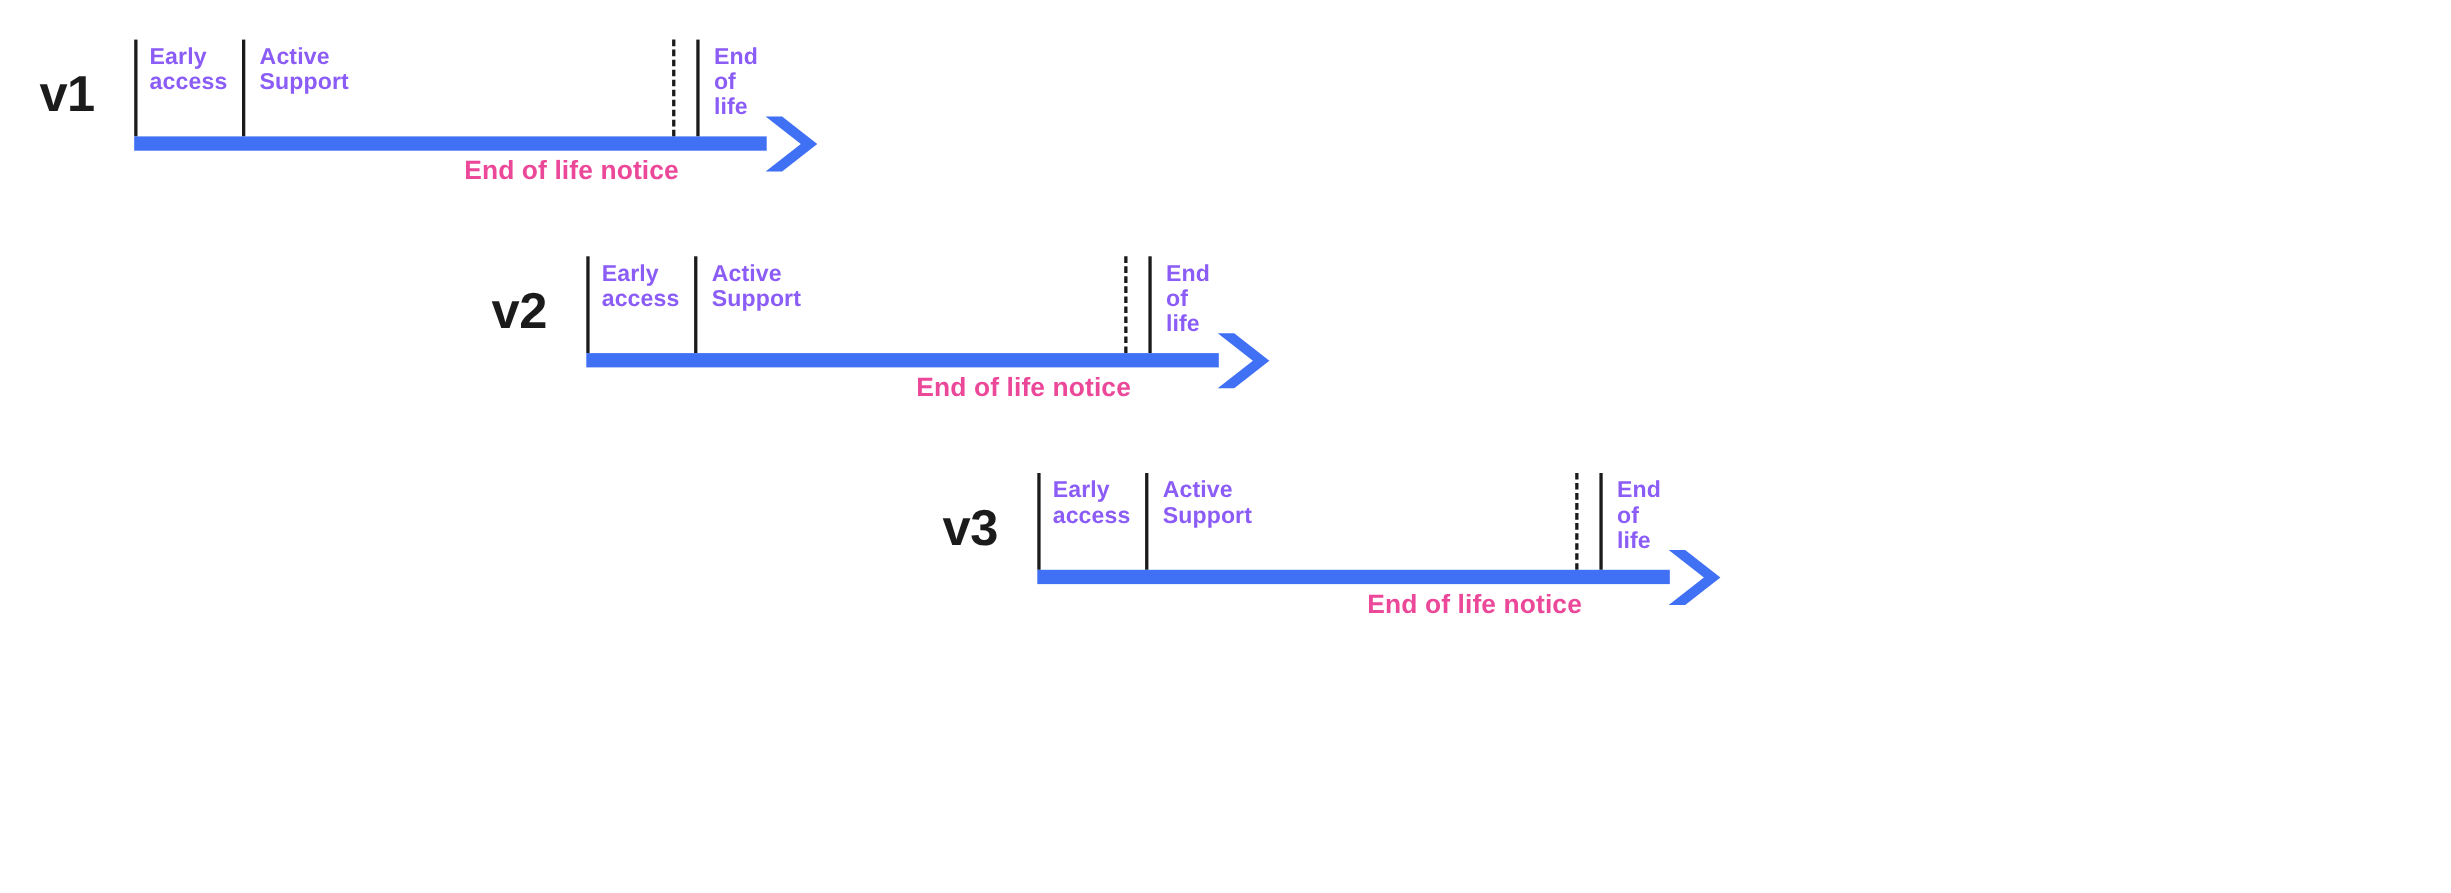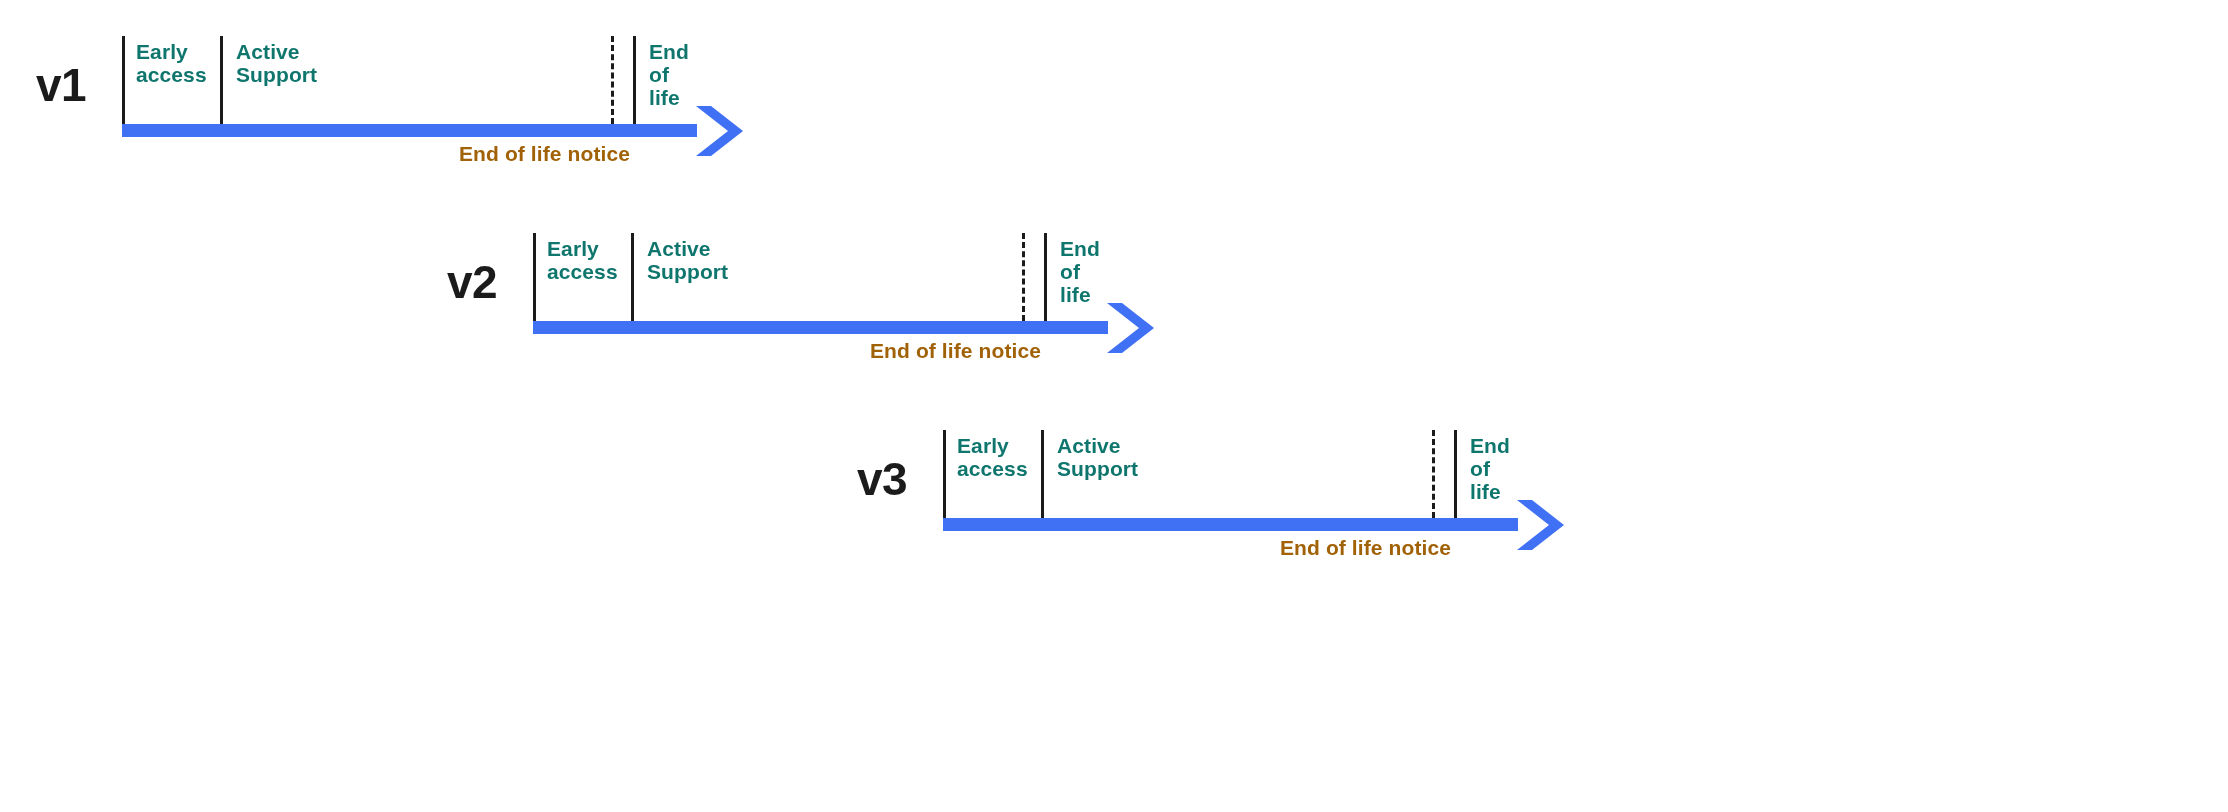--- a/index.html
+++ b/index.html
@@ -67,21 +67,21 @@
   }
 
   
   .phase-label {
     position: absolute;
     top: 20px;
     font-size: 21px;
     font-weight: 700;
     line-height: 1.1;
     letter-spacing: 0.1px;
-    color: #0f766e;
+    color: #8b5cf6;
     white-space: pre-line;
   }
 
   
   .bar {
     position: absolute;
     top: 104px;
     height: 13px;
     background: #4070f4;
   }
@@ -92,26 +92,25 @@
     top: 82px;
     width: 60px;
     height: 58px;
   }
   .arrow-head svg { display: block; }
 
   
   .notice-label {
     position: absolute;
     top: 122px;
-    font-size: 21px;
+    font-size: 24px;
     font-weight: 700;
     letter-spacing: 0.1px;
-    color: #a16207;
+    color: #ec4899;
     white-space: nowrap;
-    margin-left: 37px;
   }
 </style>
 </head>
 <body>
 
 <div id="stage">
 
   <div class="timeline-row" style="left:22px; top:20px;">
 
     <div class="version-label">v1</div>

